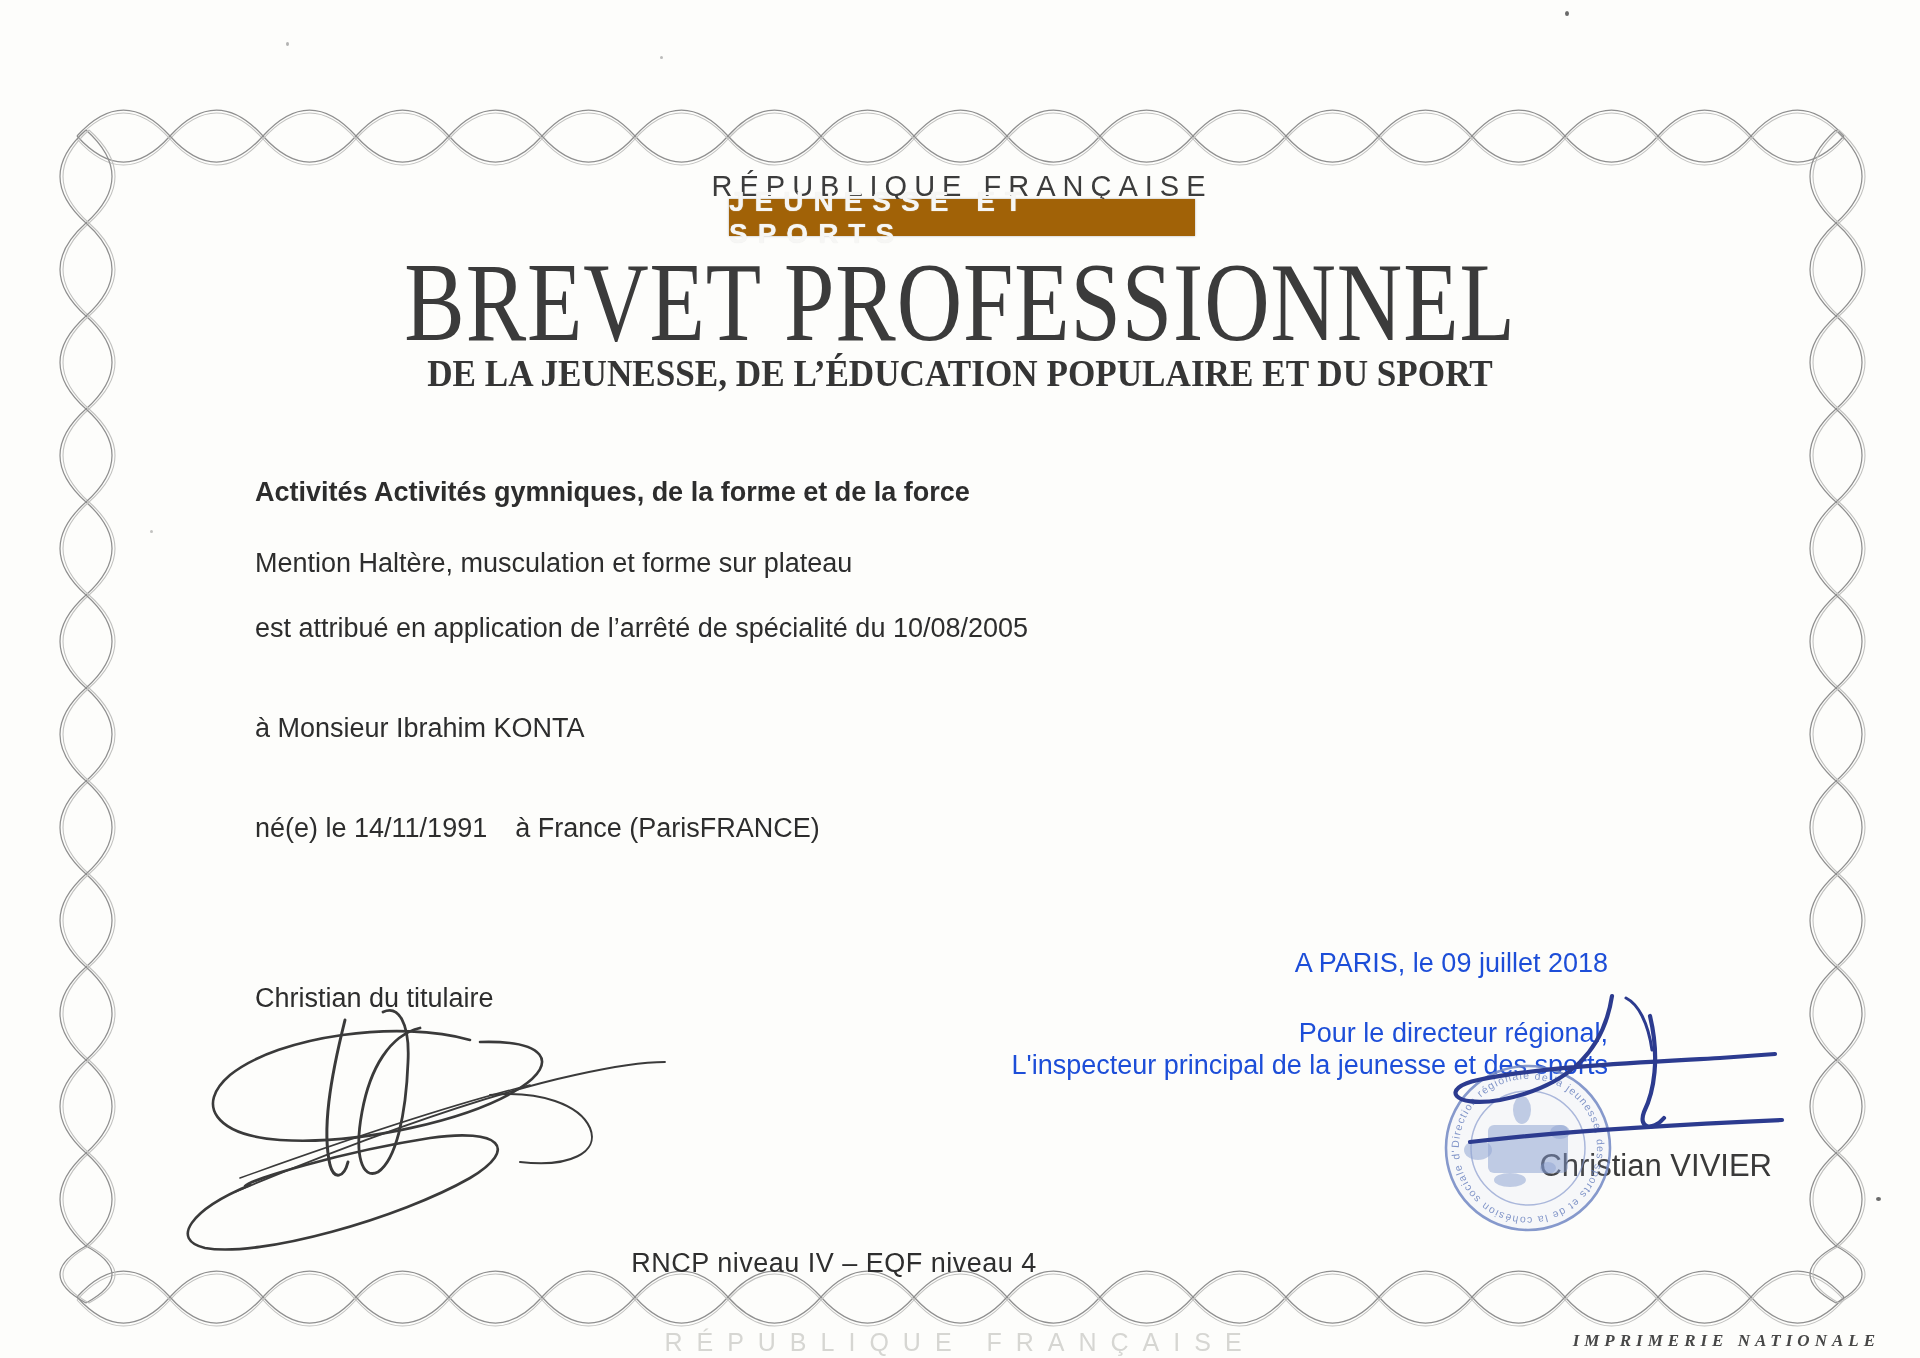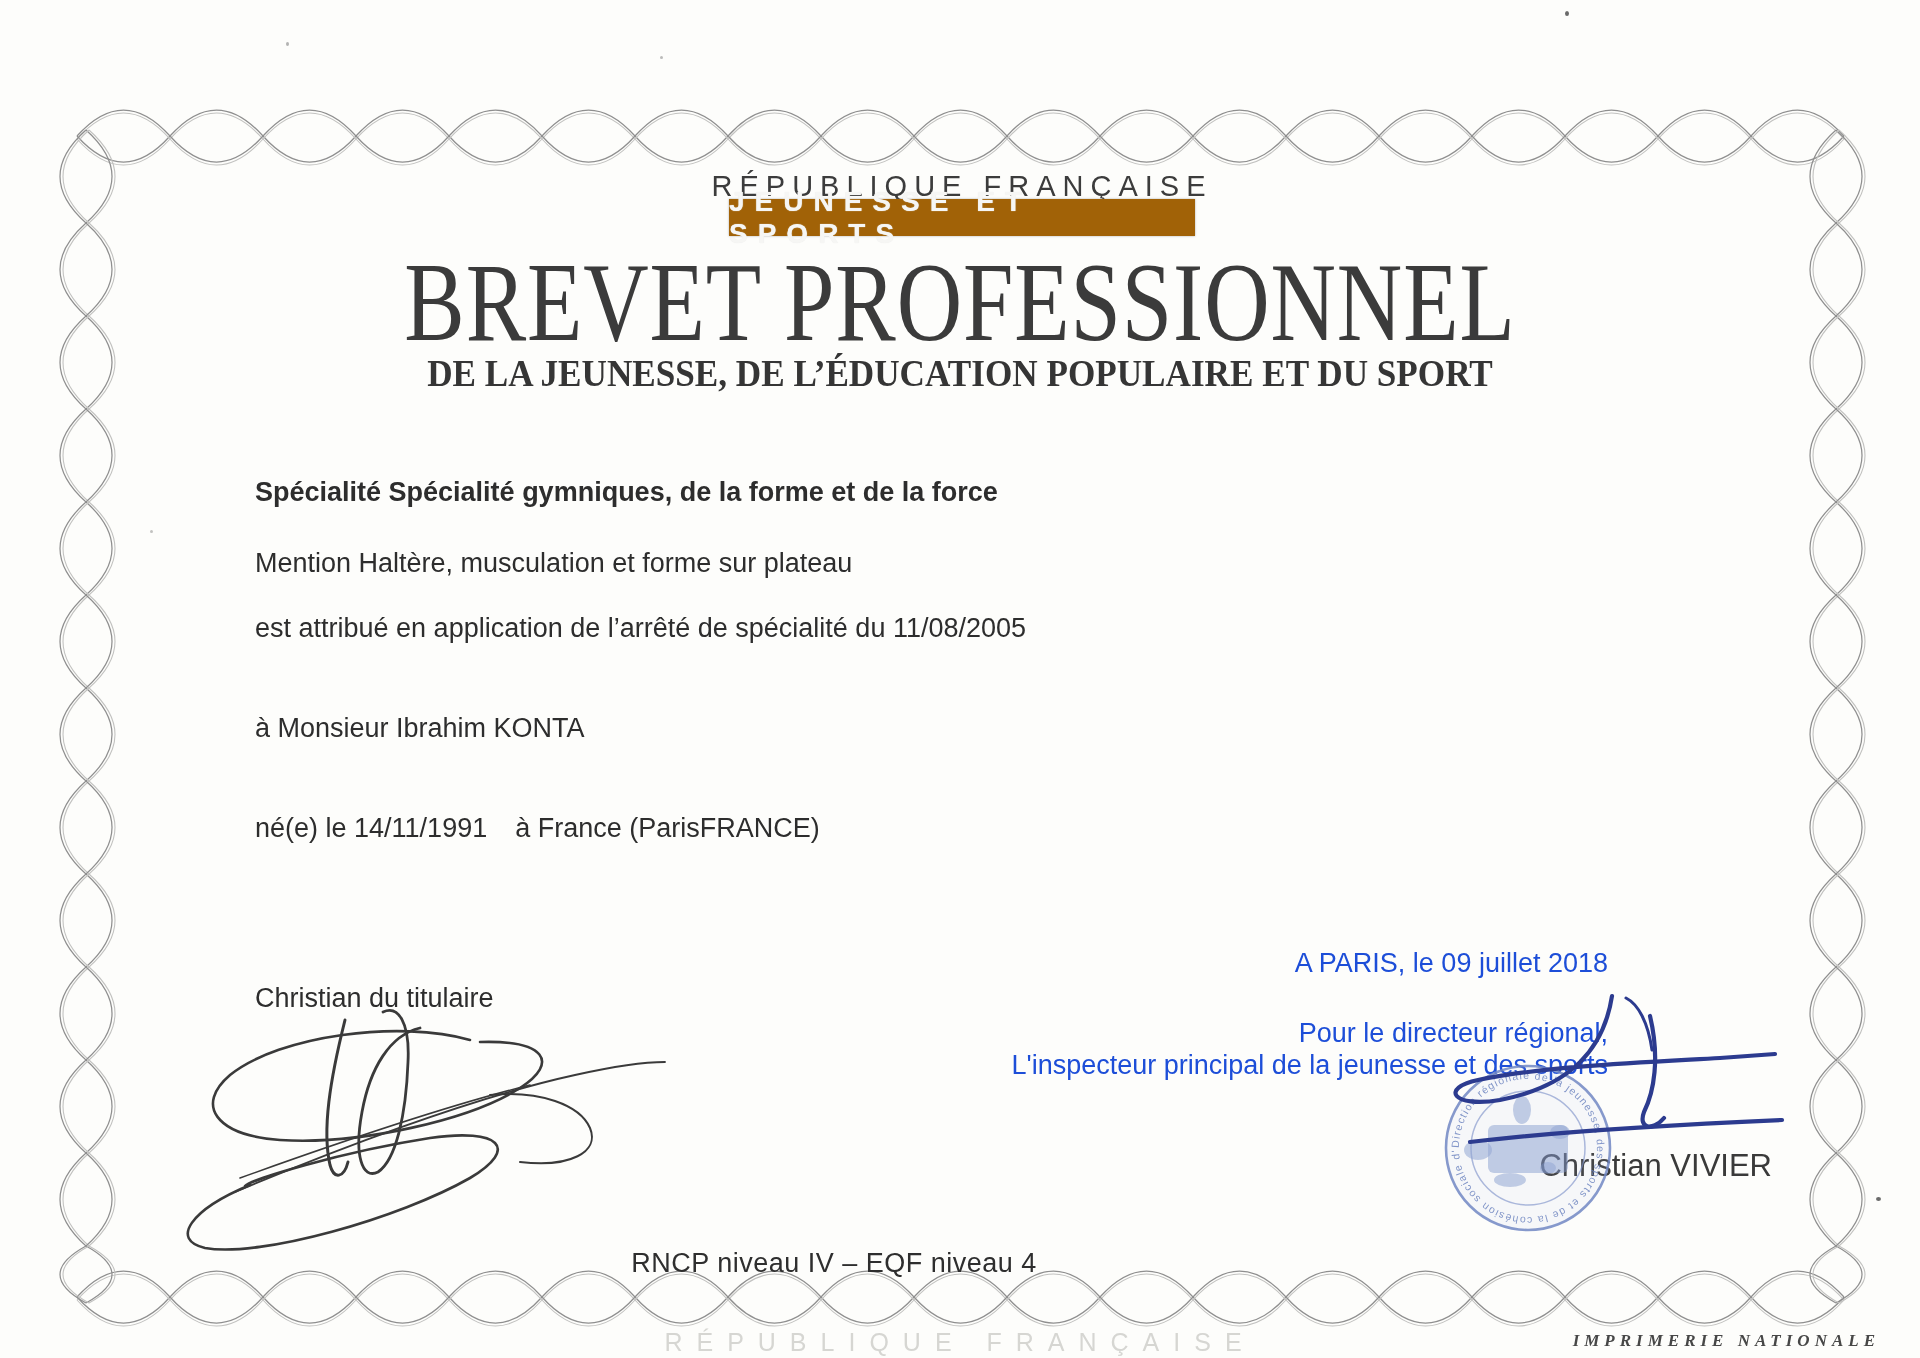--- a/index.html
+++ b/index.html
@@ -98,23 +98,23 @@
   </svg>
 
 <div class="abs republic">RÉPUBLIQUE FRANÇAISE</div>
 <div class="abs banner">
   <span>JEUNESSE ET SPORTS</span>
 </div>
 
 <div class="abs main-title">BREVET PROFESSIONNEL</div>
 <div class="abs sub-title">DE LA JEUNESSE, DE L’ÉDUCATION POPULAIRE ET DU SPORT</div>
 
-<div class="abs bodyline b-bold" style="top:477px">Spécialité Spécialité gymniques, de la forme et de la force</div>
+<div class="abs bodyline b-bold" style="top:477px">Activités Activités gymniques, de la forme et de la force</div>
 <div class="abs bodyline" style="top:548px">Mention Haltère, musculation et forme sur plateau</div>
-<div class="abs bodyline" style="top:613px">est attribué en application de l’arrêté de spécialité du 11/08/2005</div>
+<div class="abs bodyline" style="top:613px">est attribué en application de l’arrêté de spécialité du 10/08/2005</div>
 <div class="abs bodyline" style="top:713px">à Monsieur Ibrahim KONTA</div>
 <div class="abs bodyline" style="top:813px"><span>né(e) le 14/11/1991</span><span class="birth-gap"></span><span>à France (ParisFRANCE)</span></div>
 
 <div class="abs bodyline" style="top:983px">Christian du titulaire</div>
 <svg width="1920" height="1358" viewBox="0 0 1920 1358">
   <g fill="none" stroke="#3a3a3a" stroke-width="2.6" stroke-linecap="round">
     <path d="M 345 1020 C 330 1080, 322 1130, 330 1165 C 334 1180, 344 1178, 348 1162" stroke-width="3"></path>
     <path d="M 383 1012 C 398 1005, 410 1022, 408 1062 C 406 1115, 396 1160, 378 1172 C 362 1180, 354 1155, 362 1112 C 370 1068, 390 1035, 420 1028" stroke-width="2.8"></path>
     <path d="M 470 1040 C 400 1020, 280 1035, 230 1075 C 195 1105, 215 1135, 280 1140 C 360 1145, 470 1120, 520 1088 C 560 1062, 545 1040, 480 1042"></path>
     <path d="M 250 1185 C 190 1210, 170 1240, 205 1248 C 260 1258, 400 1218, 470 1178 C 520 1148, 500 1128, 430 1138 C 340 1152, 250 1180, 245 1186"></path>

